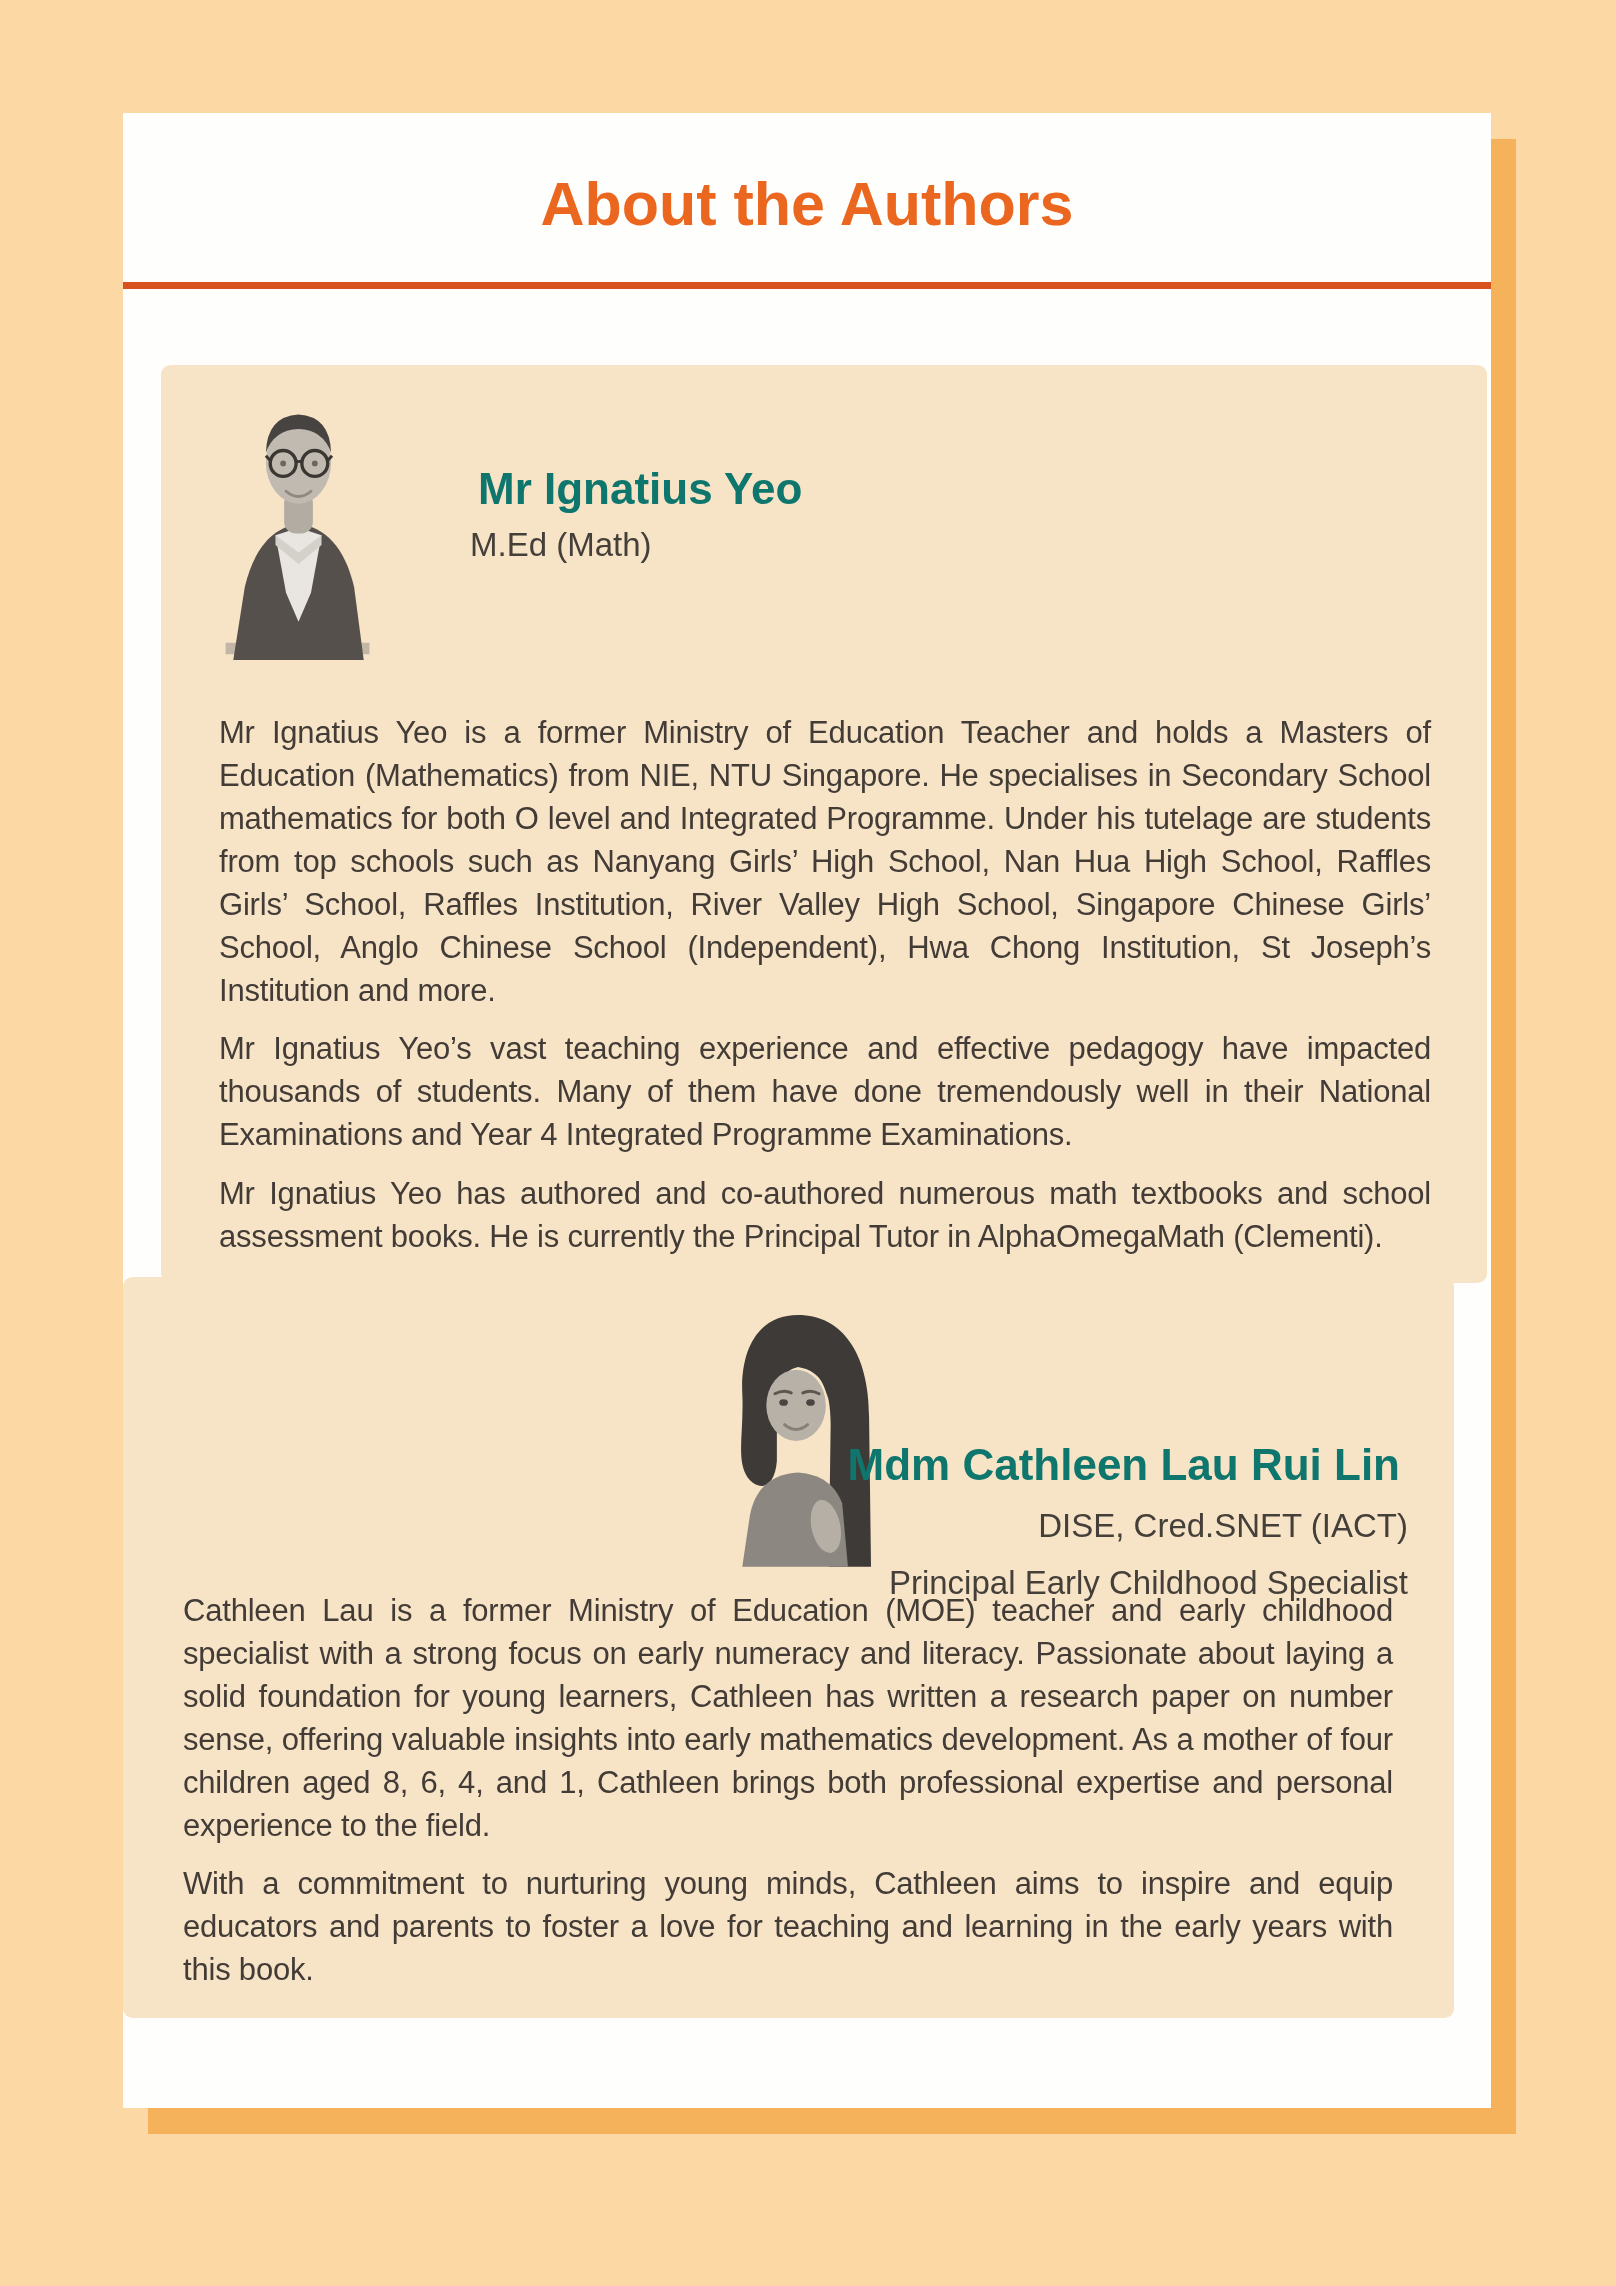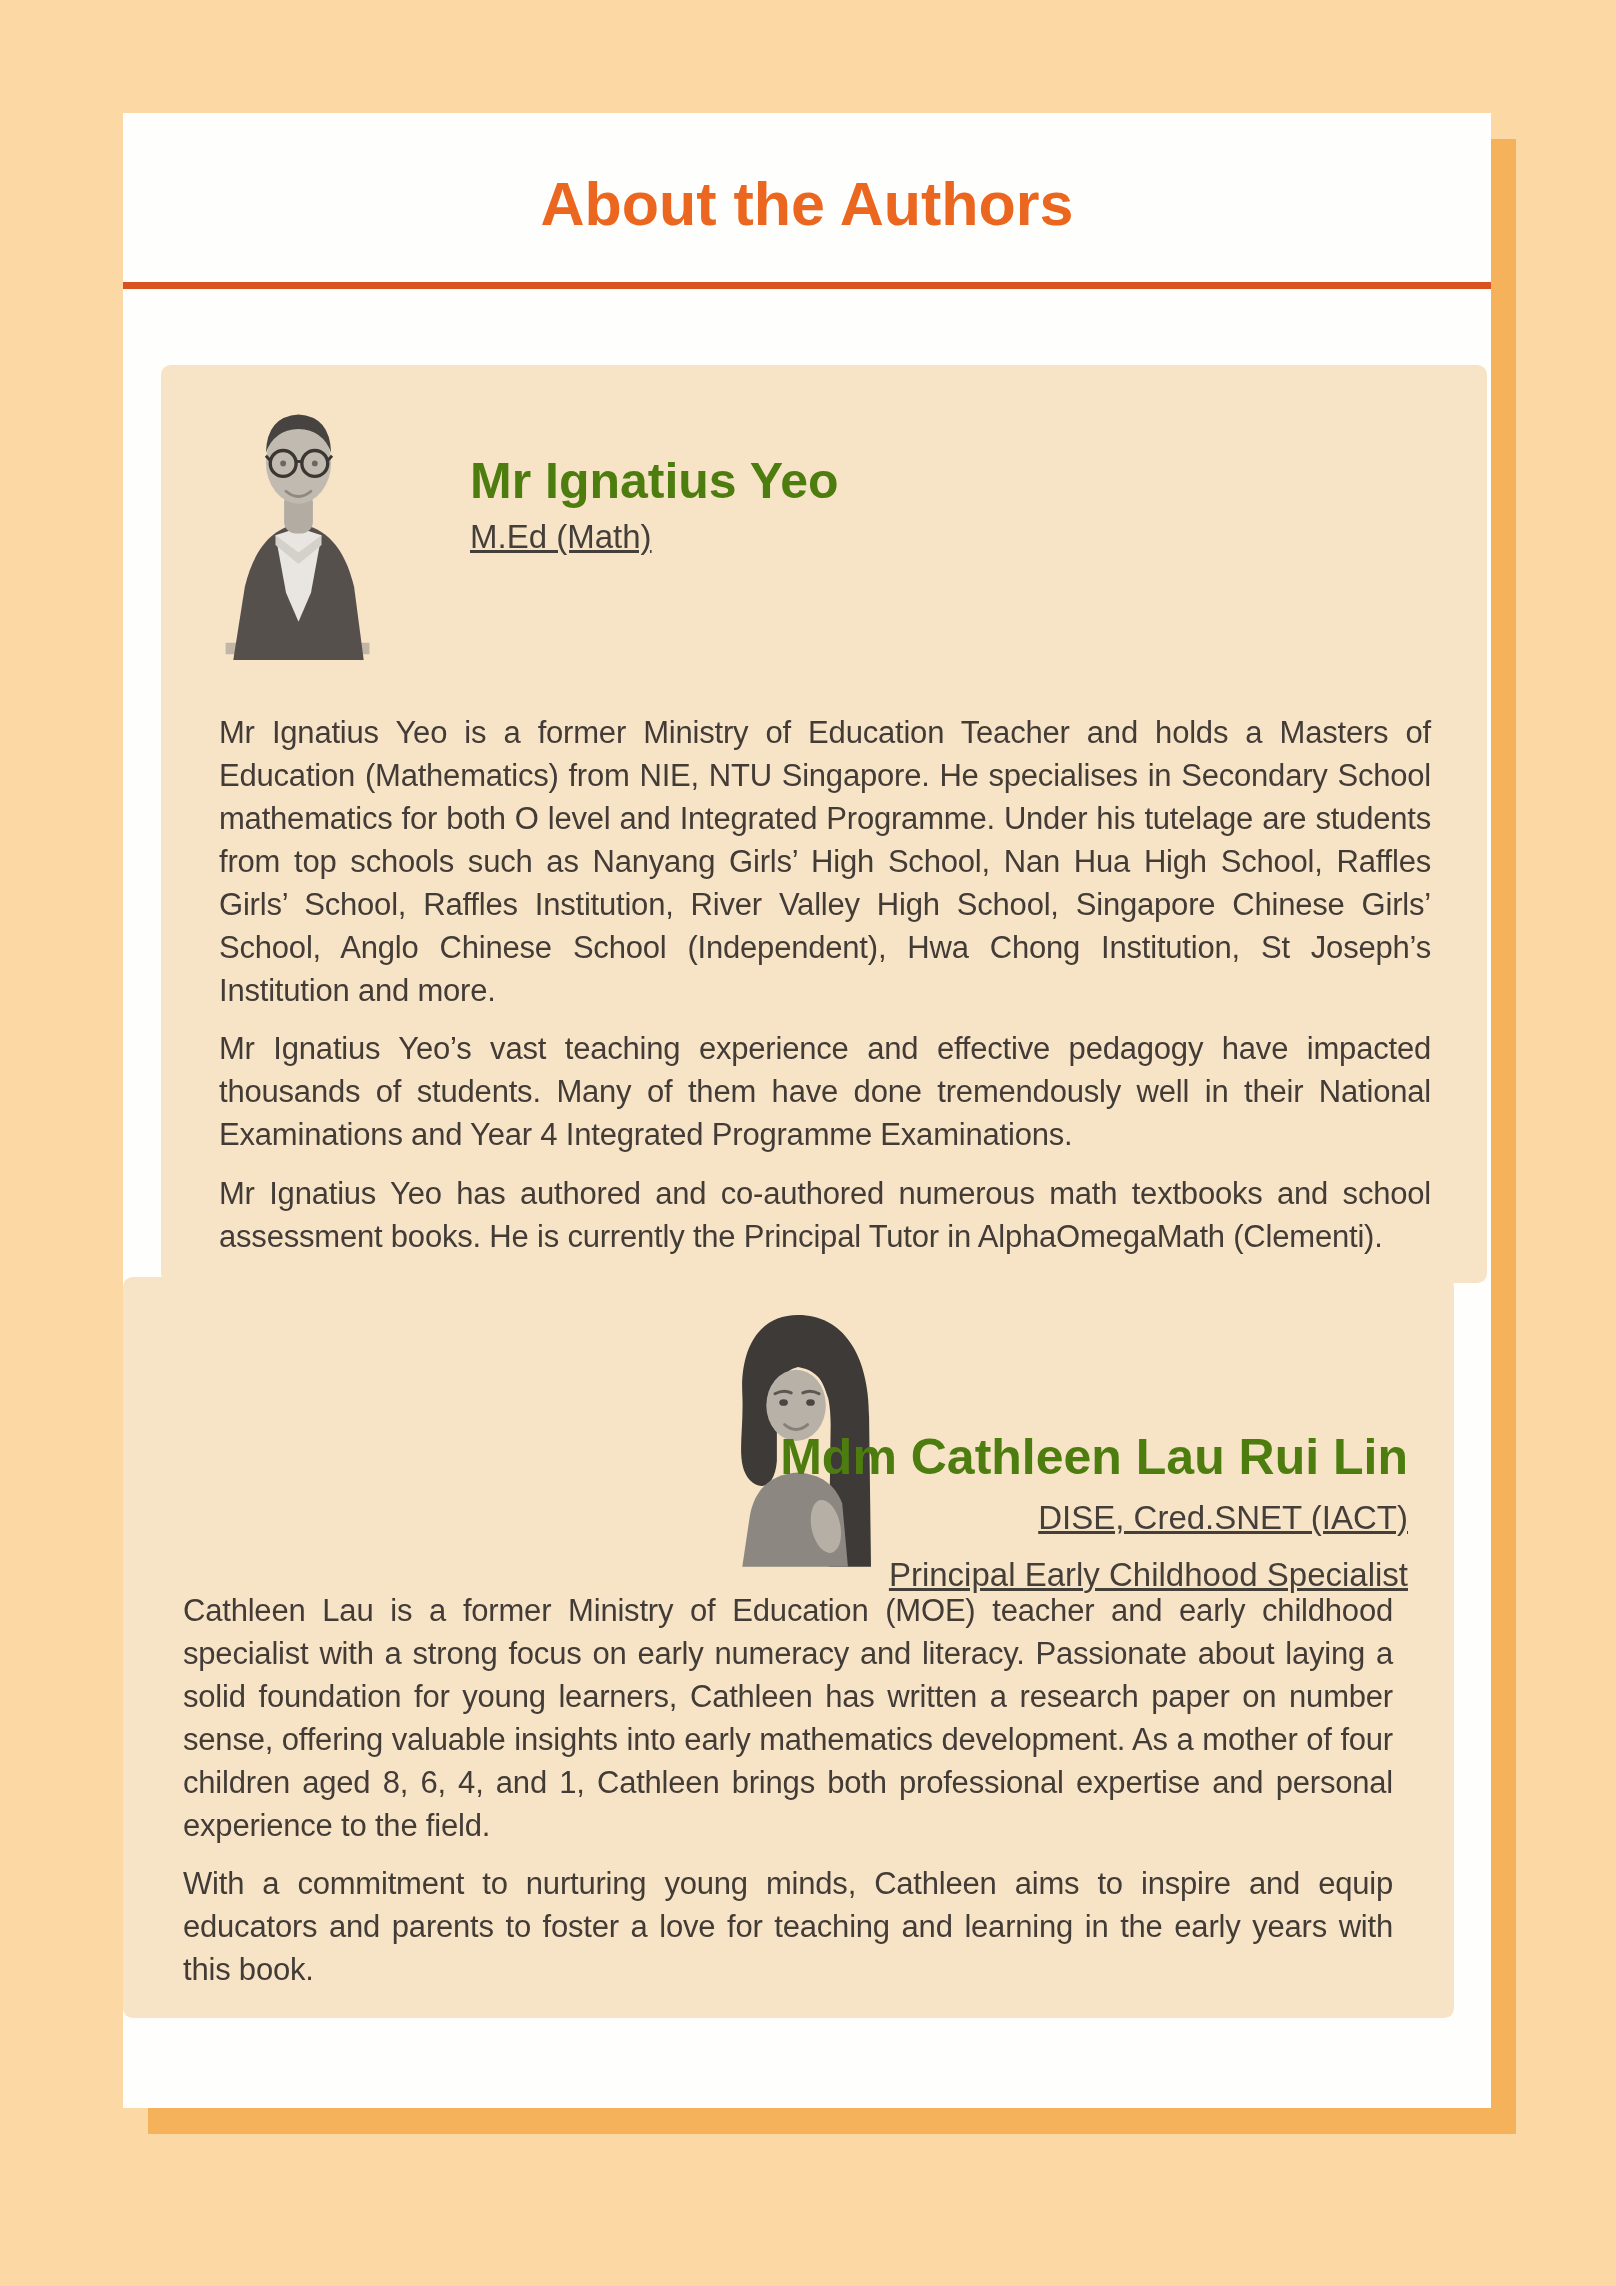--- a/index.html
+++ b/index.html
@@ -56,29 +56,29 @@
   }
   .hdr{position:relative;}
   .panel-1 .hdr{height:346px;margin:0 -56px 0 -58px;}
   .panel-2 .hdr{height:312px;margin:0 -61px 0 -60px;}
   .photo{position:absolute;margin:0;padding:0;}
   .photo-1{left:55px;top:38px;width:165px;height:257px;}
   .photo-2{left:602px;top:34px;width:146px;height:256px;}
   .info-1{position:absolute;left:309px;top:92px;text-align:left;}
   .info-2{position:absolute;right:46px;top:156px;text-align:right;}
   .author-name{
-    margin:0;
-    font-size:50px;
+    margin:8px;
+    font-size:44px;
     font-weight:bold;
     line-height:48px;
-    color:#4d7c0f;
+    color:#0f766e;
   }
   .info-1 .author-name{margin-bottom:0px;}
   .info-2 .author-name{margin-bottom:7.7px;}
-  .cred{font-size:33px;color:#453F3A;text-decoration:underline;}
+  .cred{font-size:33px;color:#453F3A;}
   .info-1 .cred{line-height:64px;}
   .info-2 .cred{line-height:57px;}
   .panel p{
     margin:0 0 15.4px 0;
     font-size:31px;
     line-height:43px;
     text-align:justify;
     letter-spacing:-0.2px;
   }
   .panel p:last-child{margin-bottom:0;}

